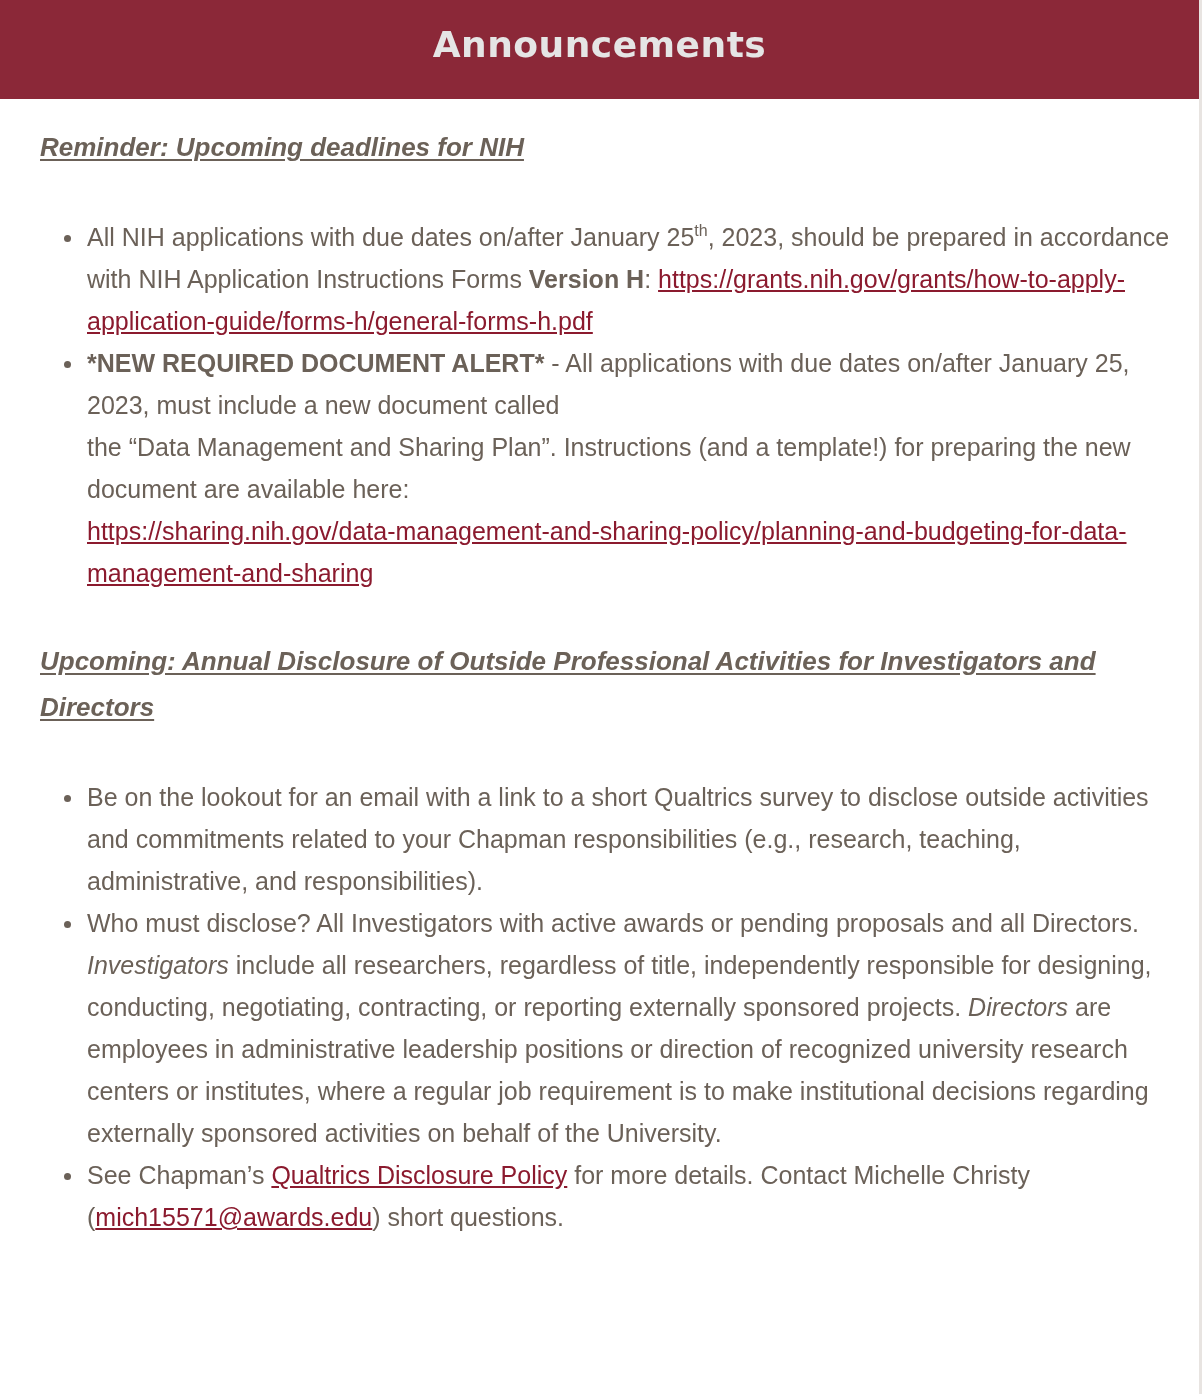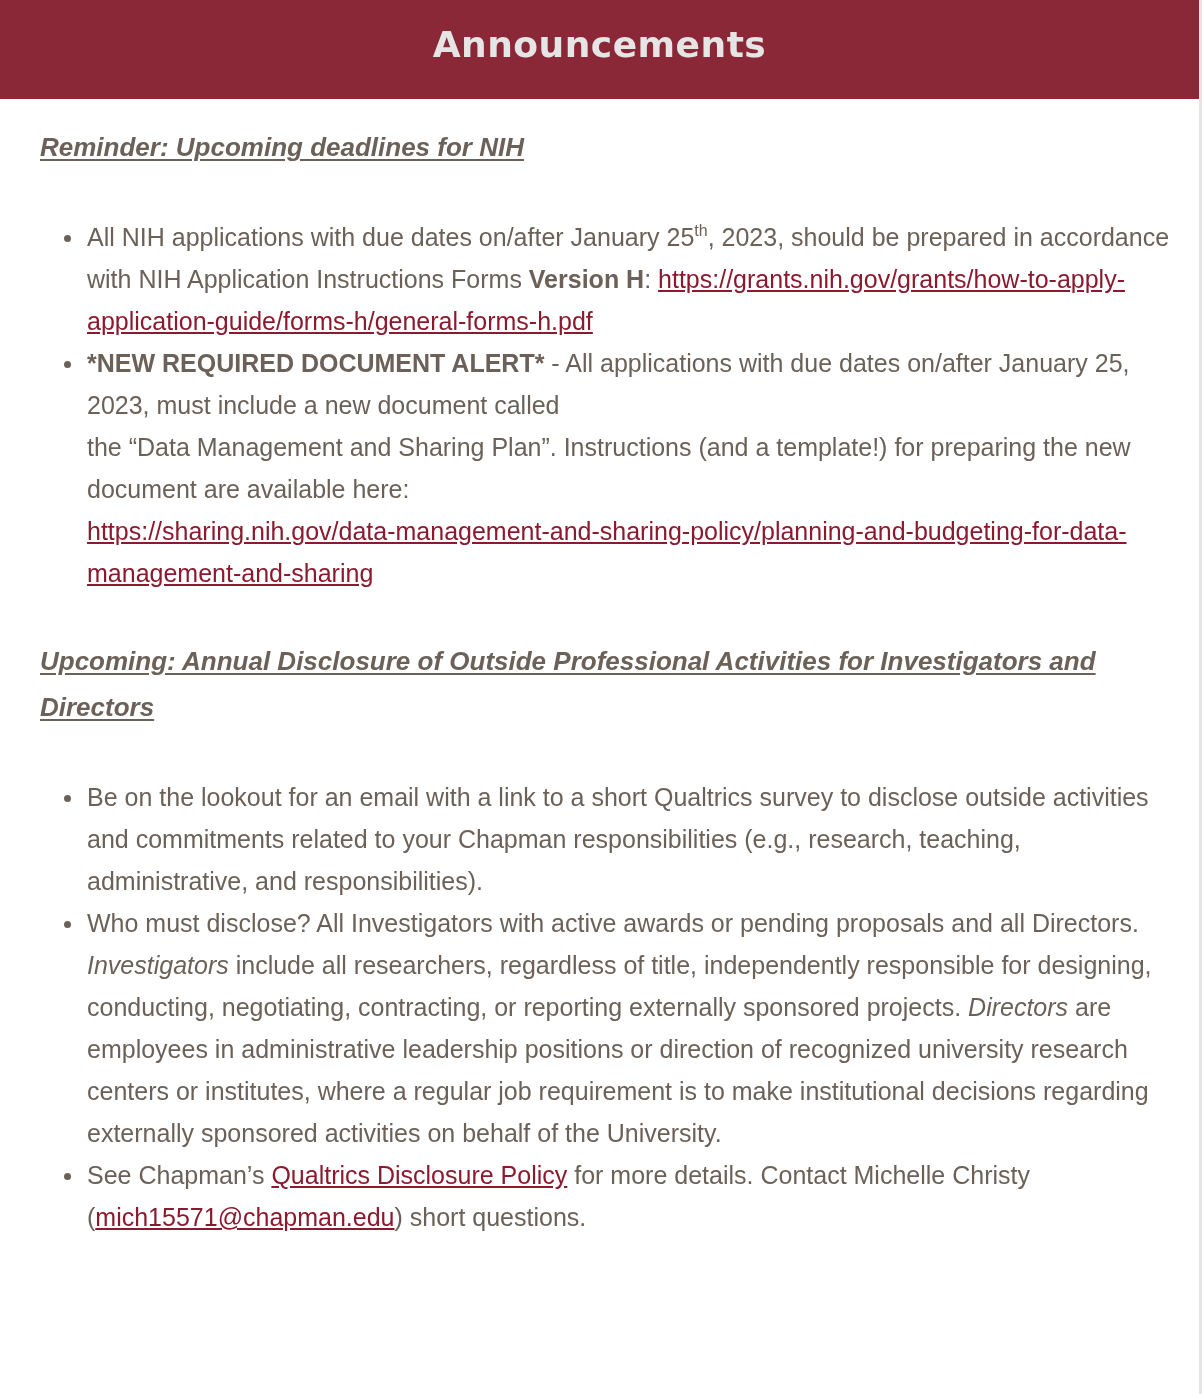--- a/index.html
+++ b/index.html
@@ -118,18 +118,18 @@
   <section>
     <h2 class="section-heading h2">Upcoming: Annual Disclosure of Outside Professional Activities for Investigators and Directors</h2>
     <ul class="items">
       <li>
         <span class="bullet"></span><span>Be on the lookout for an email with a link to a short Qualtrics survey to disclose outside activities and commitments related to your Chapman responsibilities (e.g., research, teaching, administrative, and responsibilities).</span>
       </li>
       <li>
         <span class="bullet"></span><span>Who must disclose? All Investigators with active awards or pending proposals and all Directors.</span><br><i>Investigators</i><span> include all researchers, regardless of title, independently responsible for designing, conducting, negotiating, contracting, or reporting externally sponsored projects. </span><i>Directors</i><span> are employees in administrative leadership positions or direction of recognized university research centers or institutes, where a regular job requirement is to make institutional decisions regarding externally sponsored activities on behalf of the University.</span>
       </li>
       <li>
-        <span class="bullet"></span><span>See Chapman’s </span><a class="link" href="#">Qualtrics Disclosure Policy</a><span> for more details. Contact Michelle Christy (</span><a class="link" href="#">mich15571@chapman.edu</a><span>) short questions.</span>
+        <span class="bullet"></span><span>See Chapman’s </span><a class="link" href="#">Qualtrics Disclosure Policy</a><span> for more details. Contact Michelle Christy (</span><a class="link" href="#">mich15571@awards.edu</a><span>) short questions.</span>
       </li>
     </ul>
   </section>
 
 </main>
 
 </body></html>

